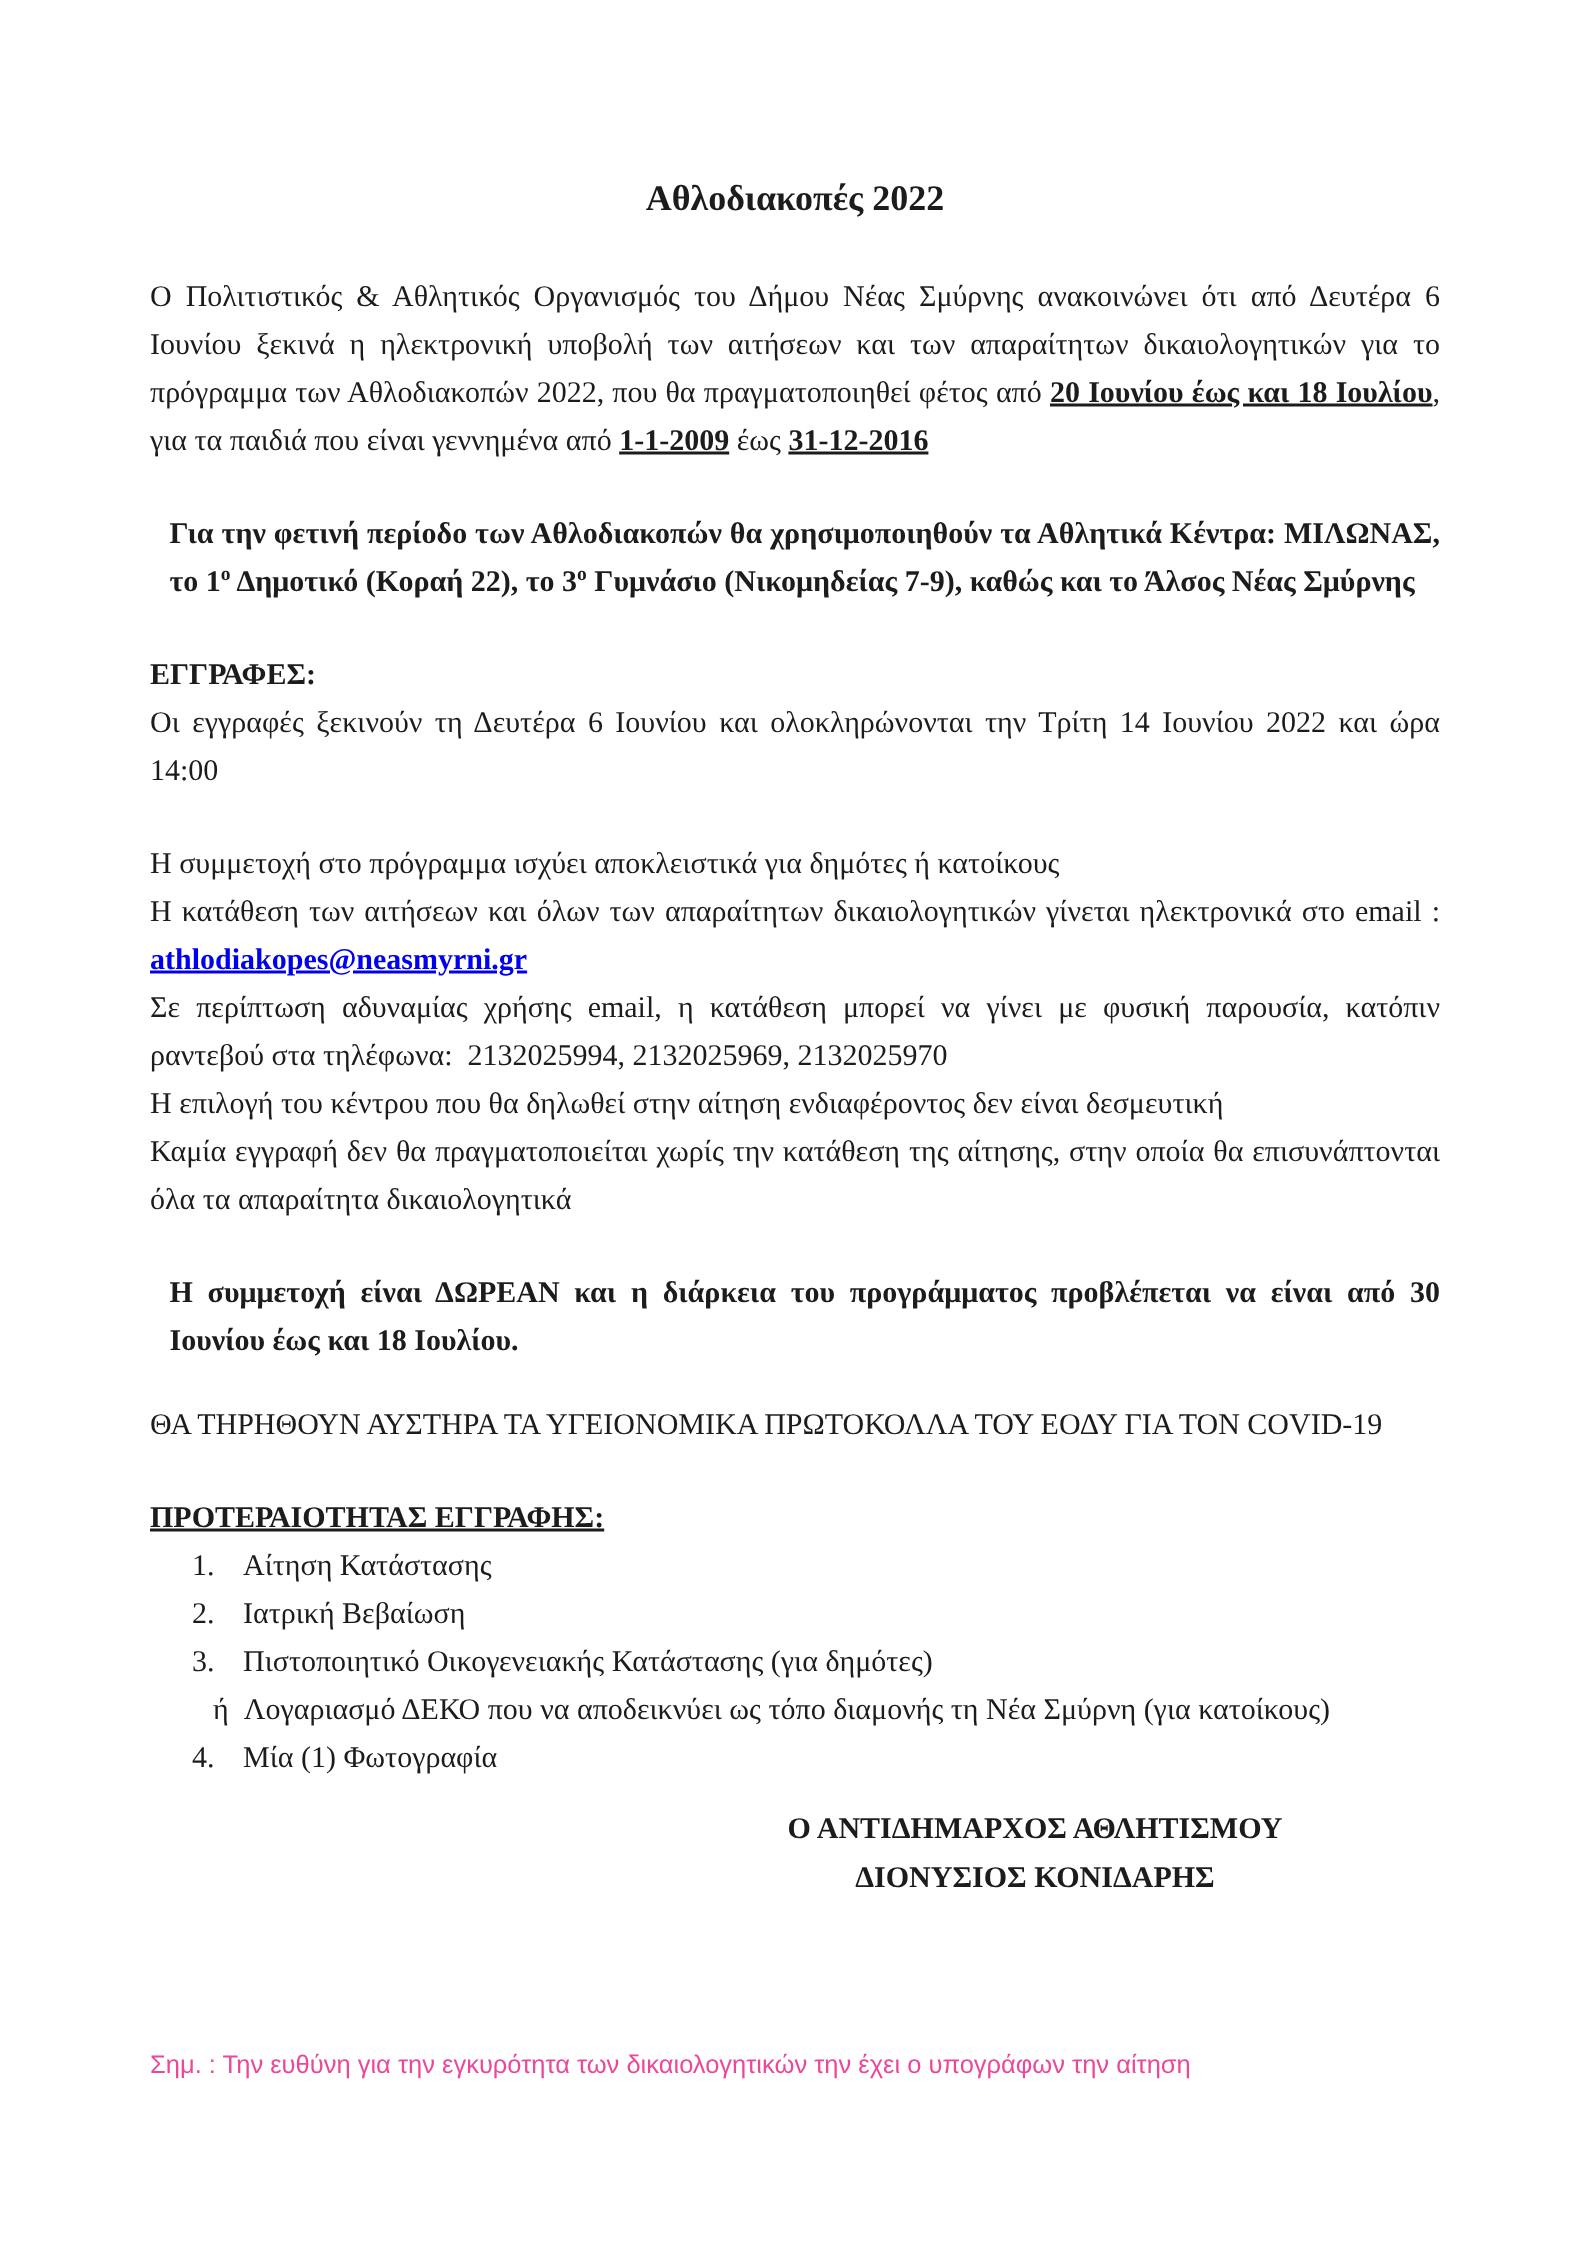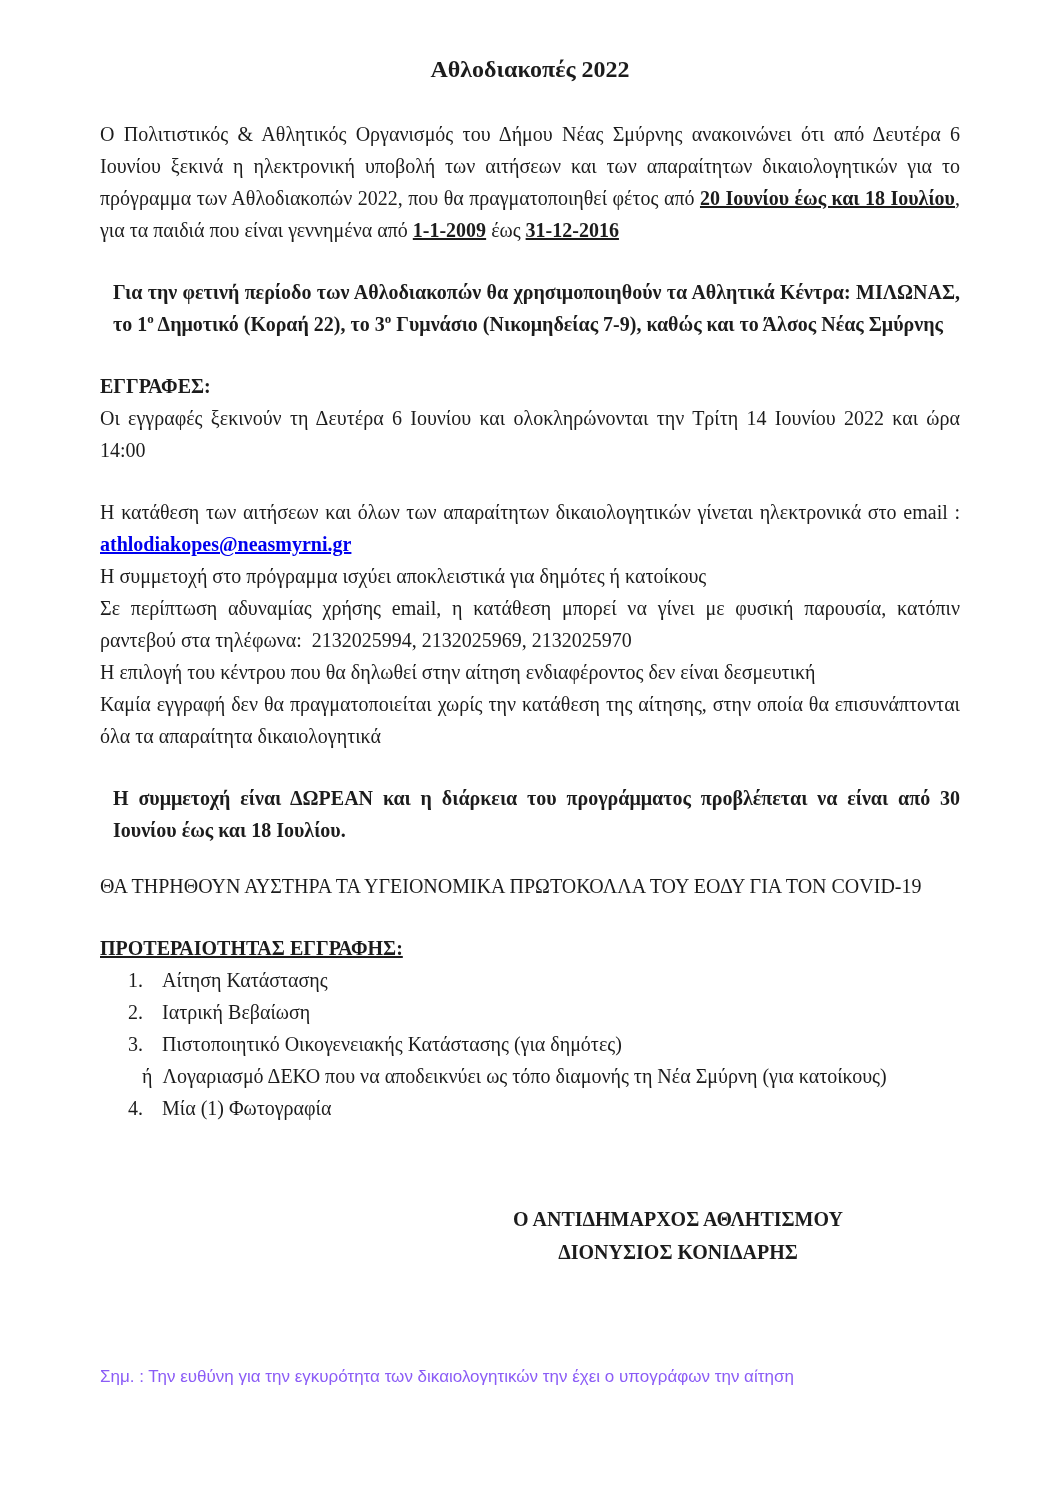--- a/index.html
+++ b/index.html
@@ -4,21 +4,21 @@
 <style>
   * { margin:0; padding:0; box-sizing:border-box; }
   html,body { background:#ffffff; }
   .page {
     position:relative;
     width:1058px; height:1497px;
     background:#ffffff;
     color:#1c1c1c;
     font-family:"Liberation Serif","DejaVu Serif",serif;
     font-size:20px; line-height:32px;
-    padding:54px 98px 0 100px;
+    padding:118px 98px 0 100px;
     overflow:hidden;
   }
   .title {
     text-align:center;
     font-size:24px; font-weight:bold; line-height:30px;
     margin-bottom:34px;
   }
   .just { text-align:justify; }
   .pgap { margin-bottom:30px; }
   .bold { font-weight:bold;margin-left:13px; }
@@ -29,48 +29,48 @@
   }
   .block p { margin:0; }
   .attention { margin-top:24px; margin-bottom:30px; }
   .doc-heading { font-weight:bold; text-decoration:underline; }
   .doc-list { padding-left:28px; }
   .list-row { display:flex; }
   .list-num { width:34px; flex:0 0 34px; }
   .list-text { flex:1; }
   .list-cont { padding-left:14px; }
   .signature {
-    position:absolute; top:1203px; left:348px; width:660px;
+    position:absolute; top:1203px; left:360px; width:660px;
     text-align:center; font-weight:bold; line-height:33px;
   }
   .footnote {
     position:absolute; top:1366px; left:100px; right:98px;
     font-family:"Liberation Sans","DejaVu Sans",sans-serif;
-    font-size:17px; line-height:22px; color:#8b5cf6;
+    font-size:17px; line-height:22px; color:#ec4899;
   }
 </style>
 </head>
 <body>
 
 <div class="page">
 
   <h1 class="title">Αθλοδιακοπές 2022</h1>
 
   <p class="just pgap"><span>Ο Πολιτιστικός &amp; Αθλητικός Οργανισμός του Δήμου Νέας Σμύρνης ανακοινώνει ότι από Δευτέρα 6 Ιουνίου ξεκινά η ηλεκτρονική υποβολή των αιτήσεων και των απαραίτητων δικαιολογητικών για το πρόγραμμα των Αθλοδιακοπών 2022, που θα πραγματοποιηθεί φέτος από </span><b>20 Ιουνίου έως και 18 Ιουλίου</b><span>, για τα παιδιά που είναι γεννημένα από </span><b>1-1-2009</b><span> έως </span><b>31-12-2016</b></p>
 
   <p class="just pgap bold"><span>Για την φετινή περίοδο των Αθλοδιακοπών θα χρησιμοποιηθούν τα Αθλητικά Κέντρα: ΜΙΛΩΝΑΣ, το 1</span><span class="sup">ο</span><span> Δημοτικό (Κοραή 22), το 3</span><span class="sup">ο</span><span> Γυμνάσιο (Νικομηδείας 7-9), καθώς και το Άλσος Νέας Σμύρνης</span></p>
 
   <div class="block pgap">
     <p class="bold">ΕΓΓΡΑΦΕΣ:</p>
     <p class="just">Οι εγγραφές ξεκινούν τη Δευτέρα 6 Ιουνίου και ολοκληρώνονται την Τρίτη 14 Ιουνίου 2022 και ώρα 14:00</p>
   </div>
 
   <div class="block pgap">
+    <p class="just">Η συμμετοχή στο πρόγραμμα ισχύει αποκλειστικά για δημότες ή κατοίκους</p>
     <p class="just"><span>Η κατάθεση των αιτήσεων και όλων των απαραίτητων δικαιολογητικών γίνεται ηλεκτρονικά στο email : </span><a class="email-link">athlodiakopes@neasmyrni.gr</a></p>
-    <p class="just">Η συμμετοχή στο πρόγραμμα ισχύει αποκλειστικά για δημότες ή κατοίκους</p>
     <p class="just">Σε περίπτωση αδυναμίας χρήσης email, η κατάθεση μπορεί να γίνει με φυσική παρουσία, κατόπιν ραντεβού στα τηλέφωνα: &nbsp;2132025994, 2132025969, 2132025970</p>
     <p class="just">Η επιλογή του κέντρου που θα δηλωθεί στην αίτηση ενδιαφέροντος δεν είναι δεσμευτική</p>
     <p class="just">Καμία εγγραφή δεν θα πραγματοποιείται χωρίς την κατάθεση της αίτησης, στην οποία θα επισυνάπτονται όλα τα απαραίτητα δικαιολογητικά</p>
   </div>
 
   <p class="just bold">Η συμμετοχή είναι ΔΩΡΕΑΝ και η διάρκεια του προγράμματος προβλέπεται να είναι από 30 Ιουνίου έως και 18 Ιουλίου.</p>
 
   <div class="block attention">
     <p class="just">ΘΑ ΤΗΡΗΘΟΥΝ ΑΥΣΤΗΡΑ ΤΑ ΥΓΕΙΟΝΟΜΙΚΑ ΠΡΩΤΟΚΟΛΛΑ ΤΟΥ ΕΟΔΥ ΓΙΑ ΤΟΝ COVID-19</p>
   </div>

